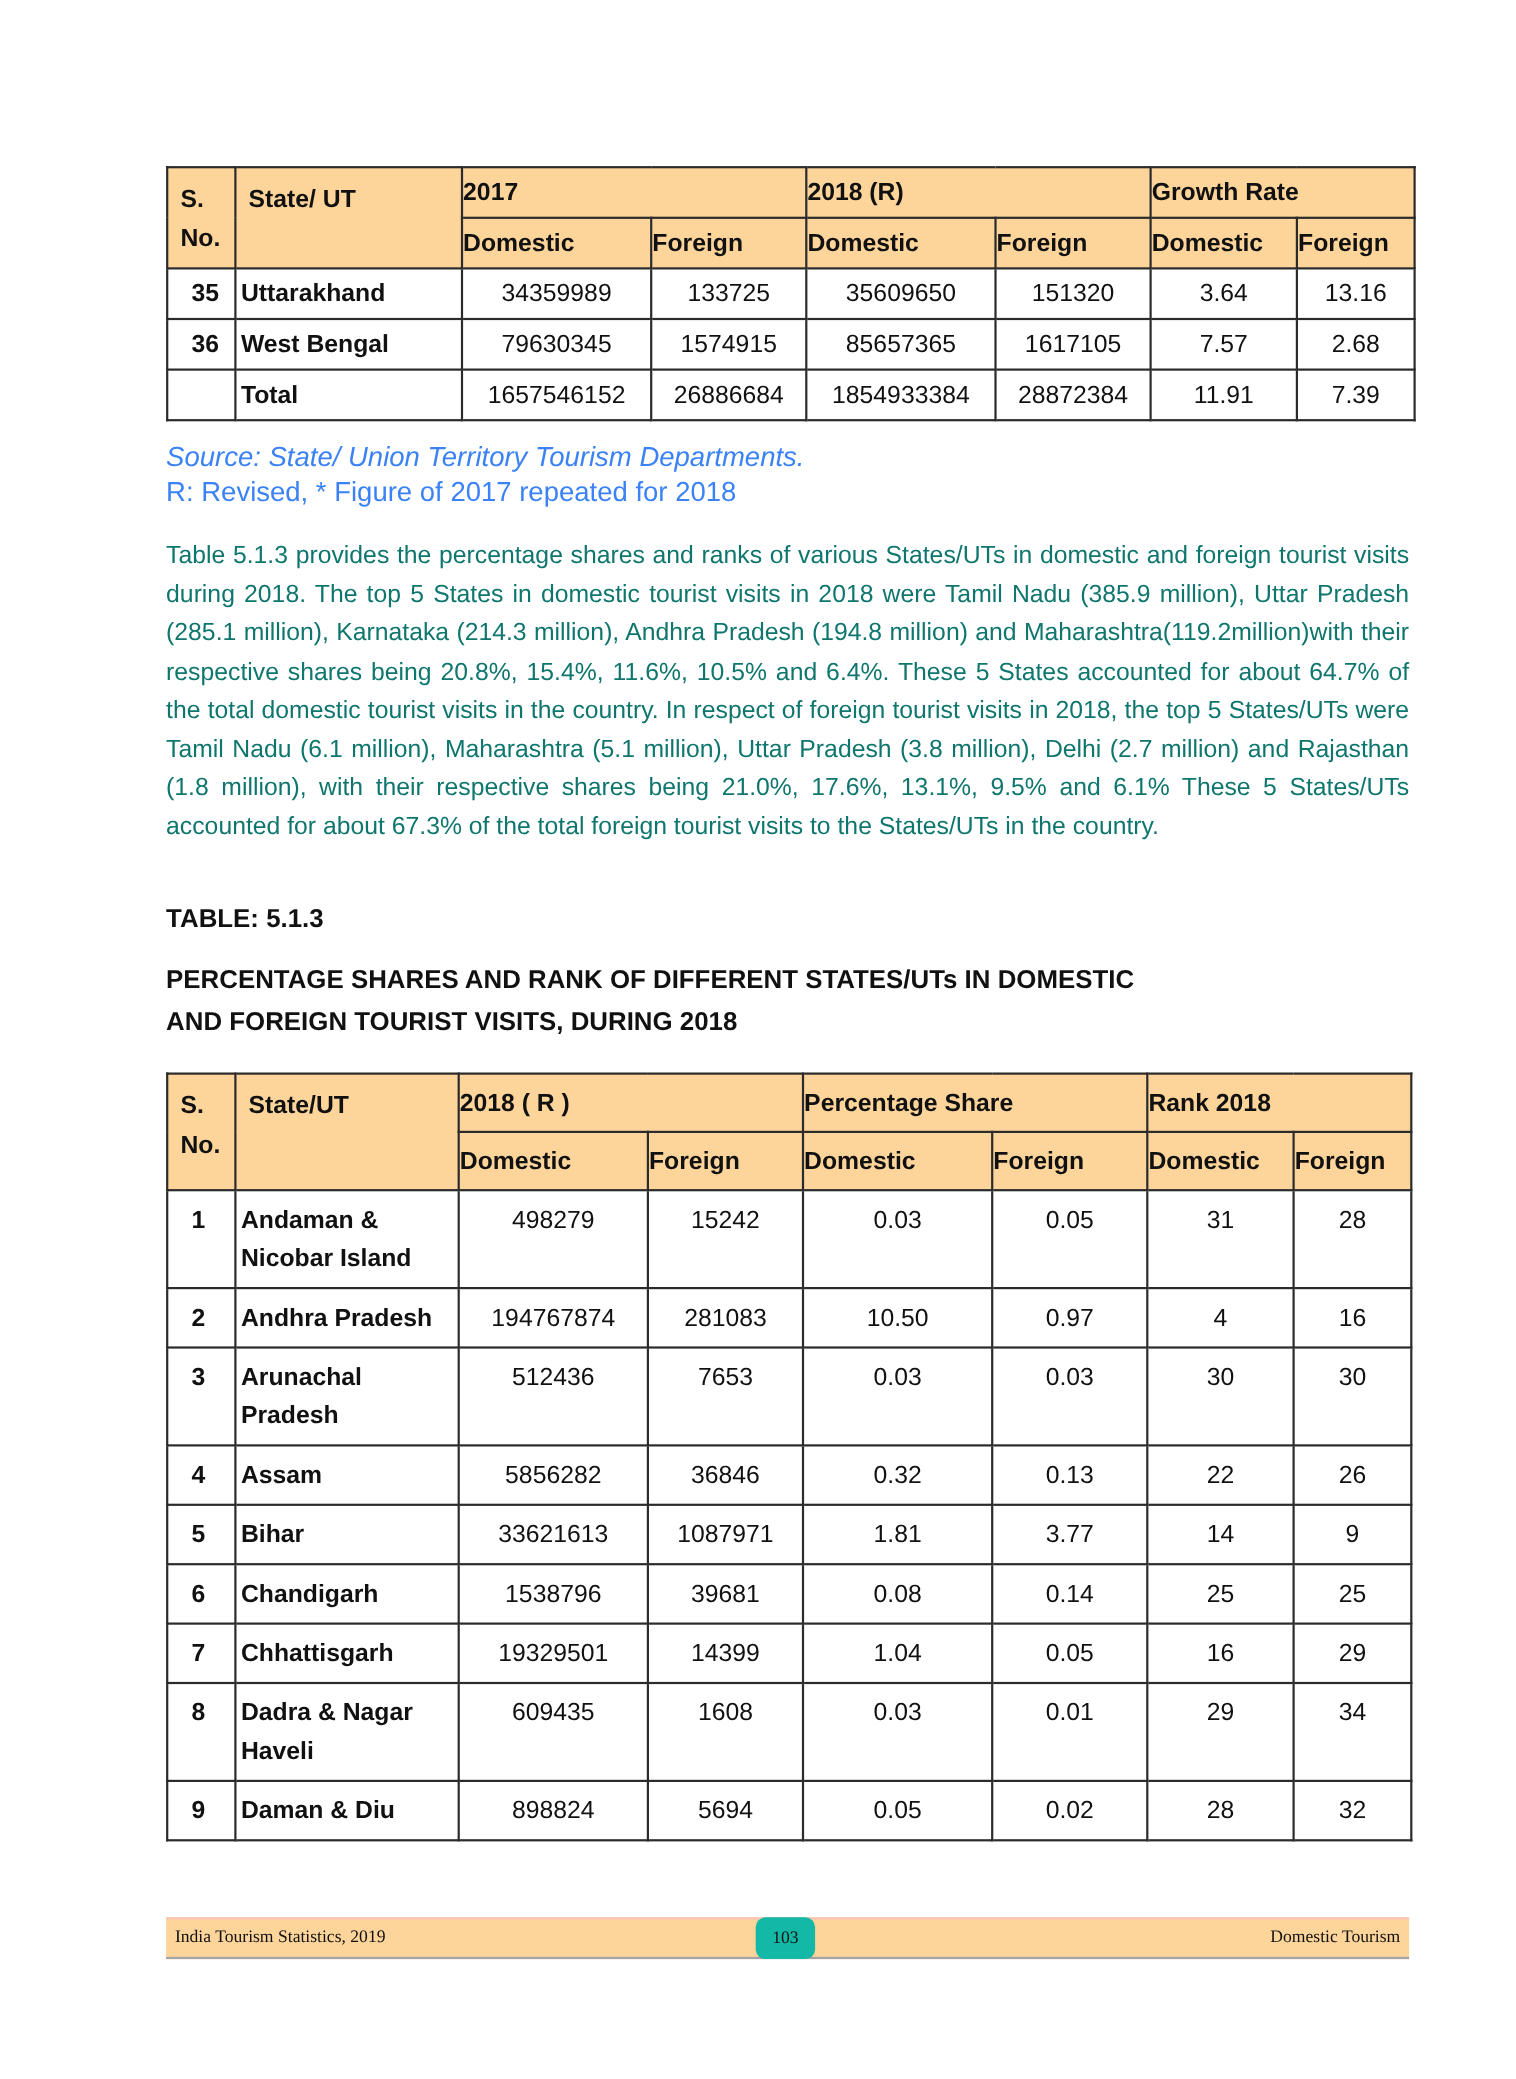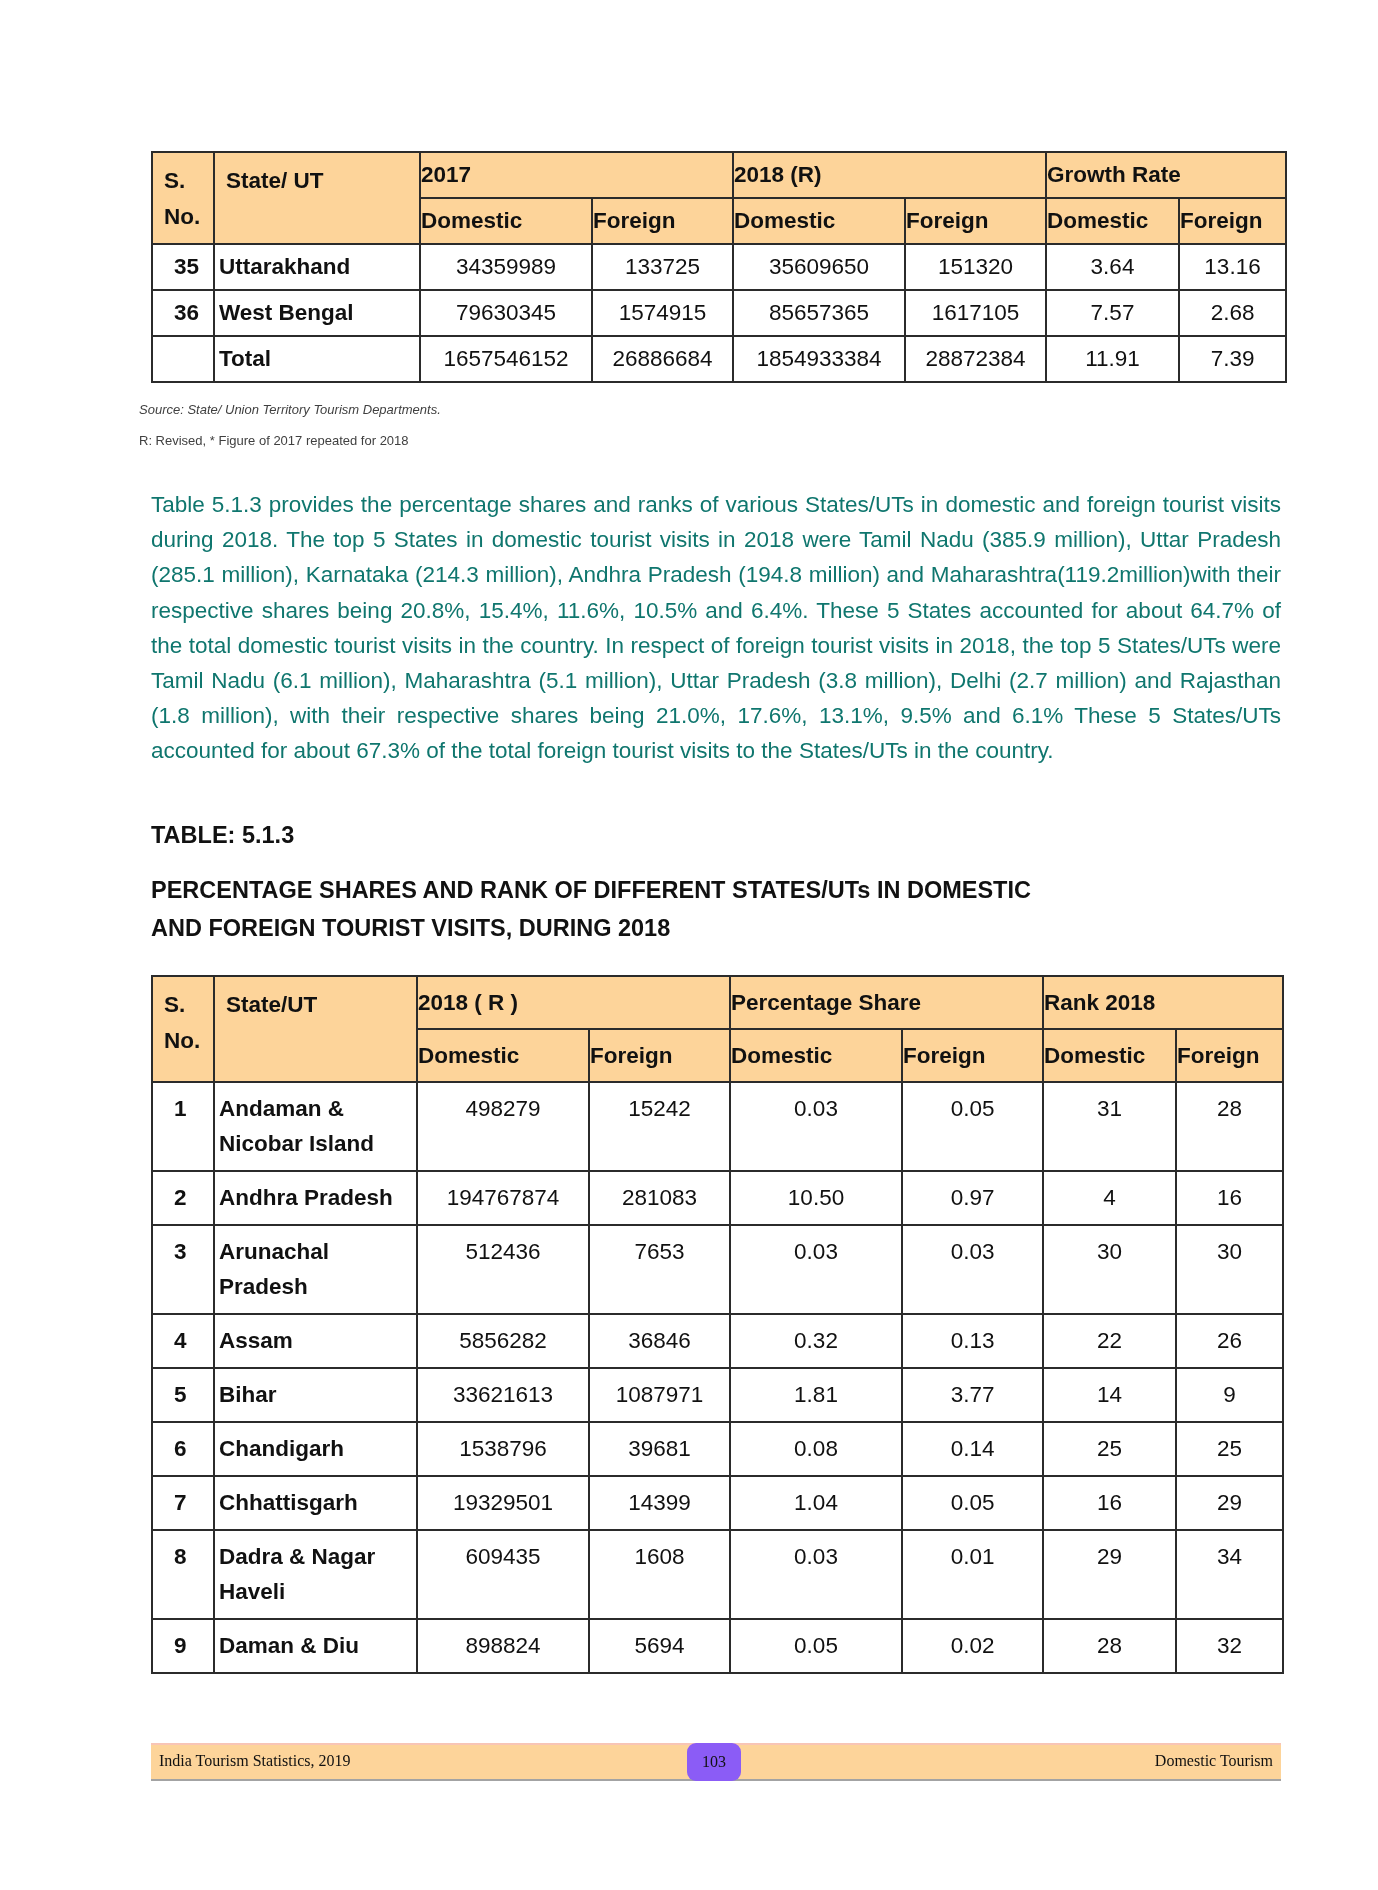--- a/index.html
+++ b/index.html
@@ -24,21 +24,21 @@
     #t1 tr.h2 th { height: 44px; }
     #t1 tbody td { height: 44px; vertical-align: middle; }
     #t1 tbody td.name { line-height: 44px; }
     #t2 { top: 975px; }
     #t2 tr.h1 th { height: 51px; }
     #t2 tr.h2 th { height: 51px; }
     #t2 tbody td { padding-top: 8px; line-height: 35px; }
     #t2 tbody tr.single td { height: 44px; }
     #t2 tbody tr.double td { height: 79px; }
 
-    .note { position: absolute; left: 139px; font-size: 13px; color: #404040; }
+    .note { position: absolute; left: 151px; font-size: 25px; color: #3b82f6; }
     .note.italic { font-style: italic; }
     #src { top: 402px; }
     #rev { top: 433px; }
 
     #para {
       position: absolute; left: 151px; top: 487px; width: 1130px;
       font-size: 22.5px; line-height: 35.2px; text-align: justify; color: #0f766e;
       margin: 0;
     }
     .title {
@@ -51,21 +51,21 @@
 
     #footer {
       position: absolute; left: 151px; top: 1743px; width: 1130px; height: 34px;
       background: #fdd49a; border-top: 2px solid #f8c5b6; border-bottom: 2px solid #a3a3a3;
       font-family: "Liberation Serif", serif; font-size: 16px; color: #111;
     }
     #footer .fl { position: absolute; left: 8px; top: 7px; }
     #footer .fr { position: absolute; right: 8px; top: 7px; }
     #footer .pg {
       position: absolute; left: 536px; top: -2px; width: 54px; height: 38px;
-      background: #8b5cf6; border-radius: 9px; text-align: center; line-height: 38px;
+      background: #14b8a6; border-radius: 9px; text-align: center; line-height: 38px;
     }
   </style>
 </head>
 <body>
 
 <table class="tbl" id="t1">
   <colgroup>
     <col style="width:62px">
       <col style="width:206px">
       <col style="width:172px">

